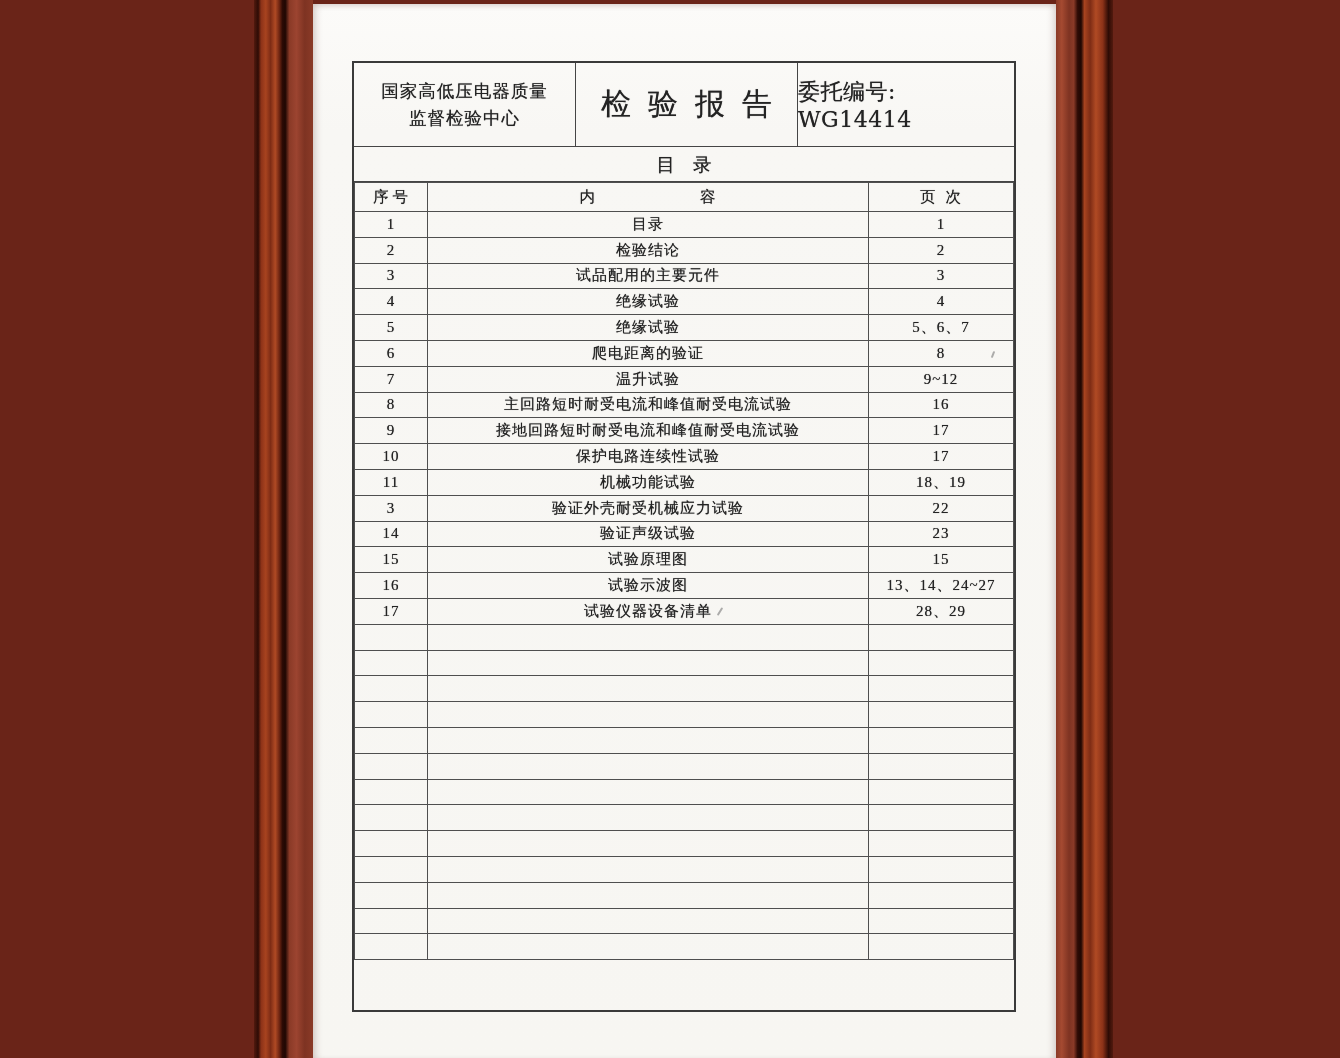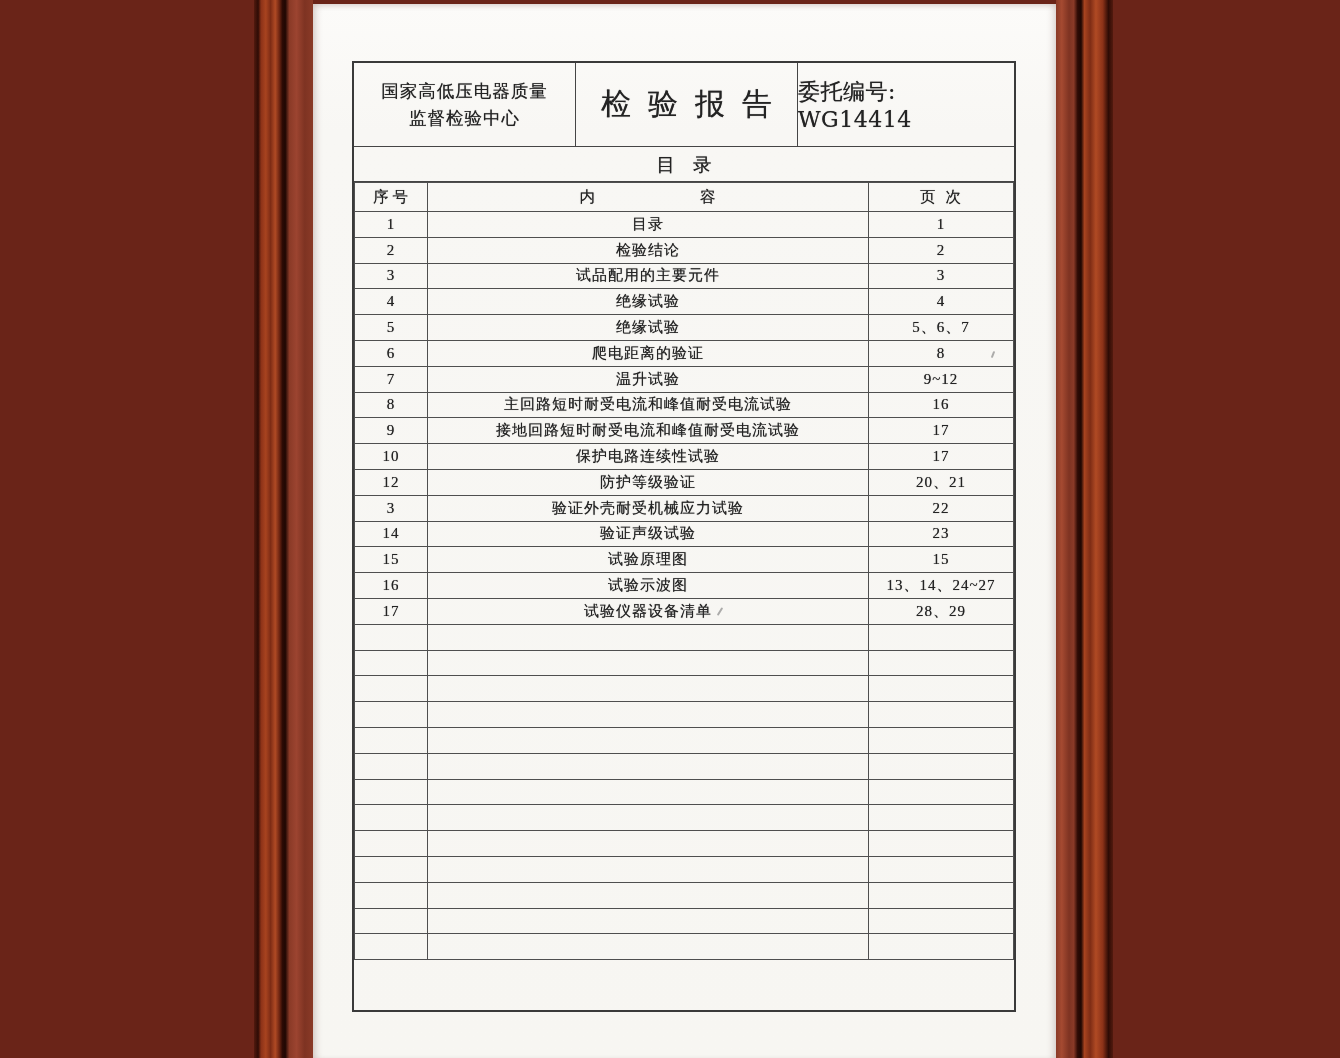--- a/index.html
+++ b/index.html
@@ -182,26 +182,26 @@
           <td>接地回路短时耐受电流和峰值耐受电流试验</td>
           <td class="pg">17</td>
         </tr>
 
         <tr>
           <td class="pg">10</td>
           <td>保护电路连续性试验</td>
           <td class="pg">17</td>
         </tr>
 
-
-        <tr>
-          <td class="pg">12</td>
-          <td>防护等级验证</td>
-          <td class="pg">20、21</td>
-        </tr>
+        <tr>
+          <td class="pg">11</td>
+          <td>机械功能试验</td>
+          <td class="pg">18、19</td>
+        </tr>
+
 
         <tr>
           <td class="pg">3</td>
           <td>验证外壳耐受机械应力试验</td>
           <td class="pg">22</td>
         </tr>
 
         <tr>
           <td class="pg">14</td>
           <td>验证声级试验</td>

